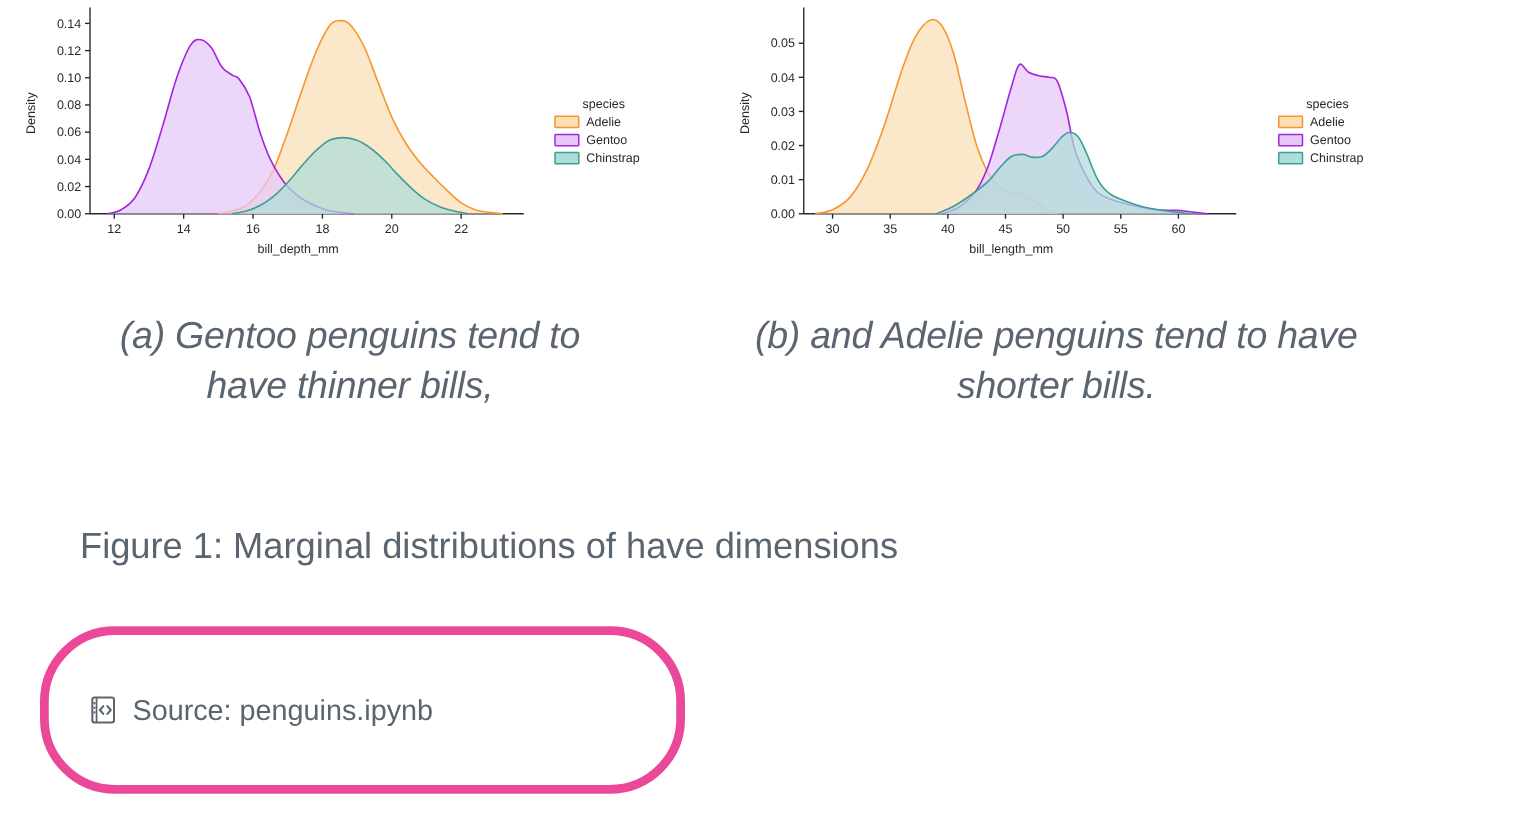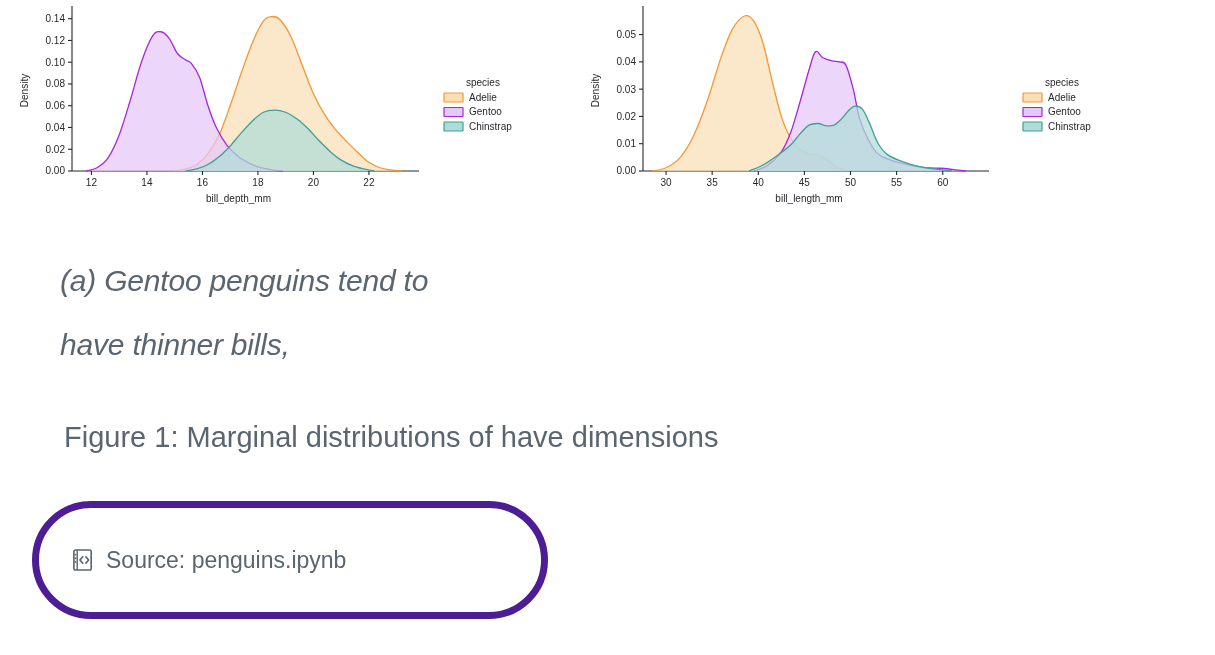--- a/index.html
+++ b/index.html
@@ -32,21 +32,22 @@
 
   
   .caption-row {
     display: flex;
     width: 1215px;
     padding-top: 34px;
   }
   .subcaption {
     font-style: italic;
     font-size: 30px;
-    line-height: 64px;
+    line-height: 40px;
+    text-align: center;
     color: #5a6570;
     letter-spacing: -0.2px;
   }
   .subcaption.a { width: 560px; padding: 0 60px; box-sizing: border-box; }
   .subcaption.b { width: 570px; padding: 0 40px; box-sizing: border-box; }
 
   
   .figure-title {
     position: absolute;
     left: 64px;
@@ -55,23 +56,23 @@
     color: #5a6570;
     white-space: nowrap;
   }
 
   
   .source-callout {
     position: absolute;
     left: 32px;
     top: 501px;
     width: 516px;
-    height: 118px;
+    height: 134px;
     box-sizing: border-box;
-    border: 7px solid #4c1d95;
+    border: 7px solid #ec4899;
     border-radius: 60px;
     background: #ffffff;
     display: flex;
     align-items: center;
     padding-left: 30px;
   }
   .source-icon {
     width: 26px;
     height: 26px;
     flex: 0 0 26px;
@@ -190,20 +191,21 @@
         <text x="473" y="115" class="legend-label">Gentoo</text>
         <rect x="448" y="122" width="19" height="9" rx="0.5" fill="#AFDCD8" stroke="#3F9E98" stroke-width="1.2"></rect>
         <text x="473" y="129.5" class="legend-label">Chinstrap</text>
       </svg>
   </div>
 
 </div>
 
 <div class="caption-row">
   <div class="subcaption a">(a) Gentoo penguins tend to have thinner bills,</div>
+  <div class="subcaption b">(b) and Adelie penguins tend to have shorter bills.</div>
 </div>
 
 <div class="figure-title">Figure 1: Marginal distributions of have dimensions</div>
 
 <div class="source-callout">
   <svg class="source-icon" viewBox="0 0 24 24" fill="none">
     <rect x="4.5" y="2.8" width="16" height="18.4" rx="1.6" stroke="#5a6570" stroke-width="1.5" fill="none"></rect>
     <path d="M7.6 2.8 V21.2" stroke="#5a6570" stroke-width="1.3"></path>
     <circle cx="6.05" cy="7.0" r="0.85" fill="#5a6570"></circle>
     <circle cx="6.05" cy="10.4" r="0.85" fill="#5a6570"></circle>

